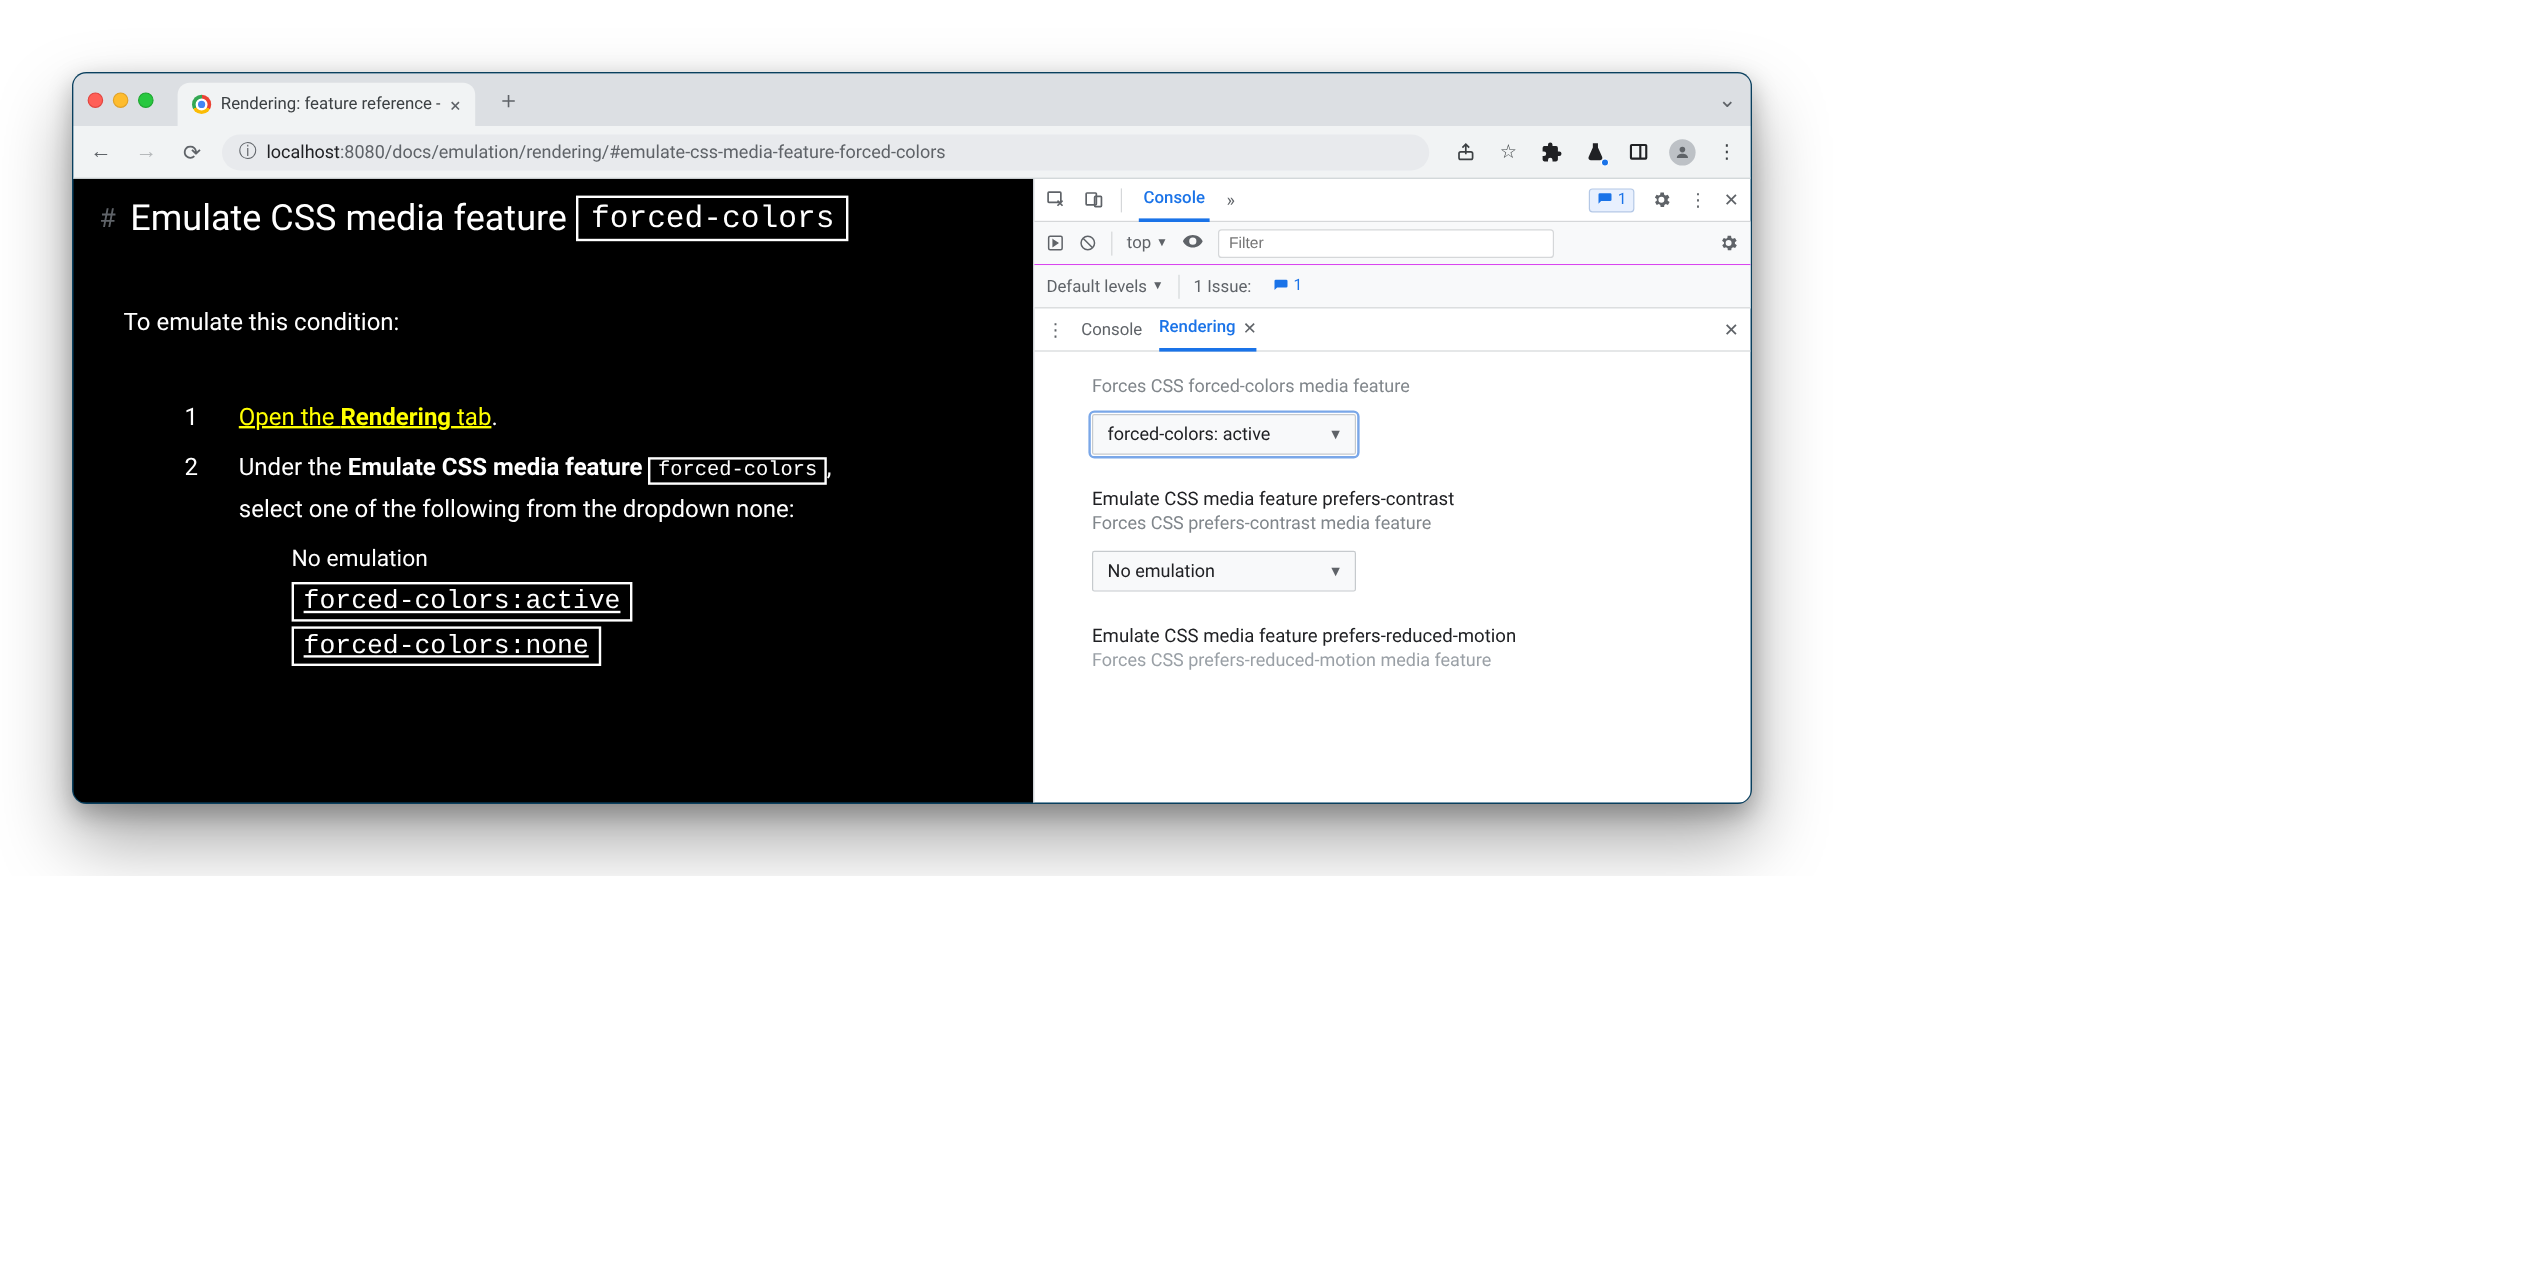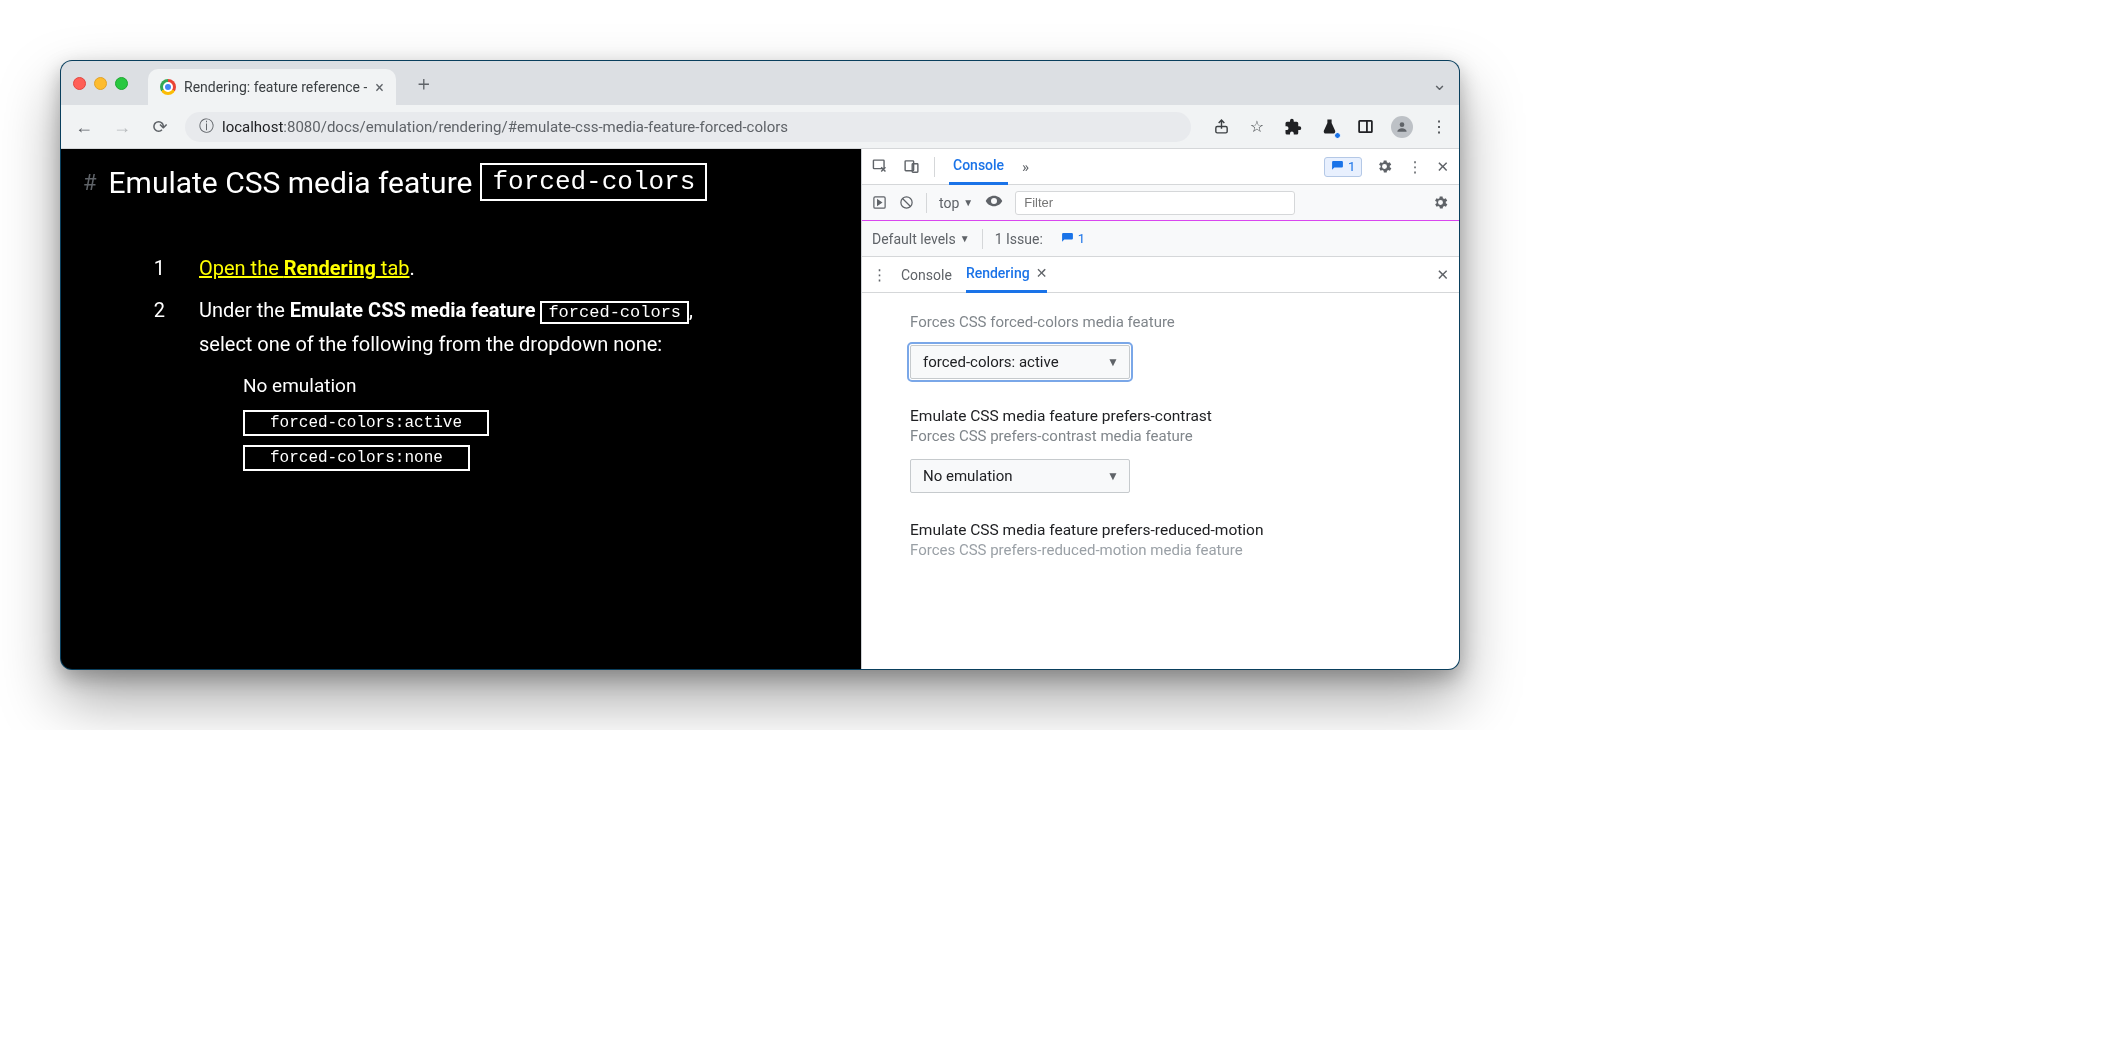--- a/index.html
+++ b/index.html
@@ -113,21 +113,21 @@
   .link-y { color:#ffff00; text-decoration:underline; cursor:pointer;}
   .link-y b { font-weight:700; }
   .inline-code {
     font-family: "SFMono-Regular", Consolas, "Liberation Mono", Menlo, monospace;
     border: 2px solid #fff;
     padding: 0 6px;
     font-size: 17px;
   }
   .opts { margin-left:160px; margin-top:6px;}
   .opts div { margin-top:12px; font-size:19px; }
-  .opts .inline-code { font-size:16px; padding:2px 25px;}
+  .opts .inline-code { font-size:22px; padding:2px 8px;text-decoration:underline;}
 
   
   .devtools {
     flex:1;
     background:#fff;
     display:flex;
     flex-direction:column;
     border-left:1px solid #cfd2d6;
     color:#202124;
     font-size:14px;
@@ -241,20 +241,21 @@
   </div>
 
   <div class="content">
 
     <div class="page">
       <div class="h2">
         <span class="hash">#</span>
         <span>Emulate CSS media feature</span>
         <span class="code-box">forced-colors</span>
       </div>
+      <div class="intro">To emulate this condition:</div>
 
       <ol class="steps">
         <li>
           <span class="num">1</span>
           <span>
             <span class="link-y">
               <span>Open the </span><b>Rendering</b><span> tab</span></span><span>.</span>
           </span>
         </li>
         <li>

